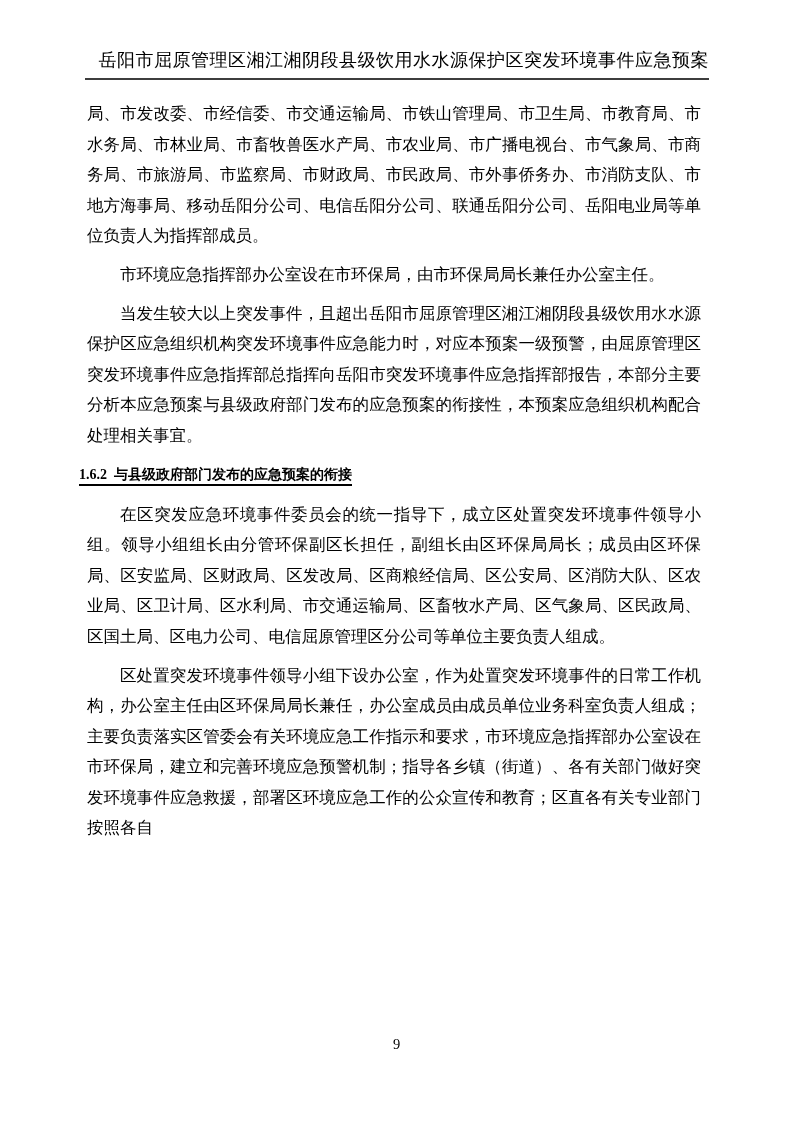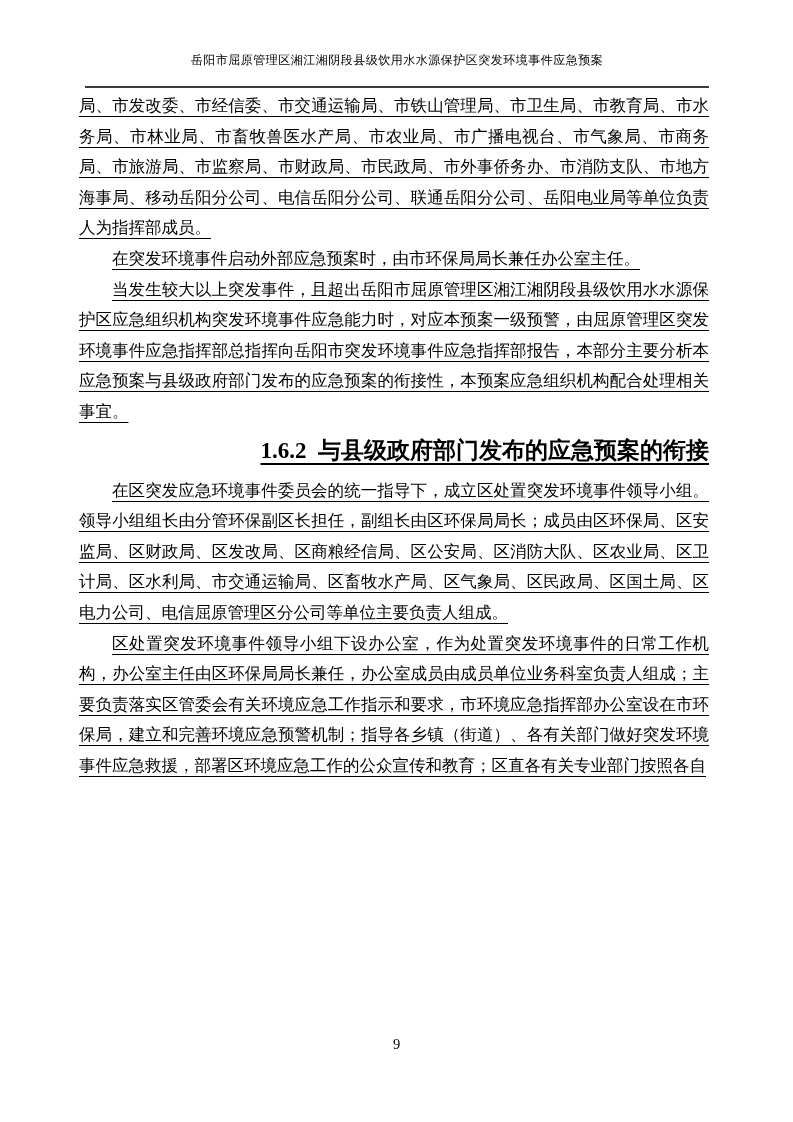--- a/index.html
+++ b/index.html
@@ -17,56 +17,56 @@
     overflow: hidden;
   }
   .header {
     position: absolute;
     top: 50px;
     left: 85px;
     right: 84px;
     text-align: center;
   }
   .header-title {
-    font-size: 12px;
+    font-size: 18px;
     line-height: 20px;
-    padding-bottom: 16px;
+    padding-bottom: 8px;
     border-bottom: 2.5px solid #3d3d3d;
     letter-spacing: 0.5px;
+    text-align: right;
   }
   .content {
     position: absolute;
     top: 91px;
     left: 79px;
     width: 630px;
     font-size: 16.5px;
     line-height: 30.6px;
     text-align: justify;
     text-justify: inter-ideograph;
   }
   .para {
-    margin: 0;
+    margin: 8px;
     text-indent: 2em;
-    text-decoration: underline;
     text-decoration-thickness: 1px;
     text-underline-offset: 4.5px;
   }
   .para.no-indent {
     text-indent: 0;
   }
   .heading {
-    font-size: 23px;
+    font-size: 14px;
     font-weight: bold;
     line-height: 30px;
     margin: 8px 0 10px 0;
     text-decoration: underline;
     text-decoration-thickness: 1.5px;
     text-underline-offset: 5px;
     white-space: pre-wrap;
-    text-align: right;
+    text-align: left;
   }
   .footer {
     position: absolute;
     top: 1034px;
     left: 0;
     right: 0;
     text-align: center;
     font-size: 14.5px;
     line-height: 20px;
   }
@@ -75,21 +75,21 @@
 <body>
 
 <div class="page">
 
   <div class="header">
     <div class="header-title">岳阳市屈原管理区湘江湘阴段县级饮用水水源保护区突发环境事件应急预案</div>
   </div>
 
   <div class="content">
     <p class="para no-indent">局、市发改委、市经信委、市交通运输局、市铁山管理局、市卫生局、市教育局、市水务局、市林业局、市畜牧兽医水产局、市农业局、市广播电视台、市气象局、市商务局、市旅游局、市监察局、市财政局、市民政局、市外事侨务办、市消防支队、市地方海事局、移动岳阳分公司、电信岳阳分公司、联通岳阳分公司、岳阳电业局等单位负责人为指挥部成员。</p>
-    <p class="para">在突发环境事件启动外部应急预案时，由市环保局局长兼任办公室主任。</p>
+    <p class="para">市环境应急指挥部办公室设在市环保局，由市环保局局长兼任办公室主任。</p>
     <p class="para">当发生较大以上突发事件，且超出岳阳市屈原管理区湘江湘阴段县级饮用水水源保护区应急组织机构突发环境事件应急能力时，对应本预案一级预警，由屈原管理区突发环境事件应急指挥部总指挥向岳阳市突发环境事件应急指挥部报告，本部分主要分析本应急预案与县级政府部门发布的应急预案的衔接性，本预案应急组织机构配合处理相关事宜。</p>
     <h2 class="heading">1.6.2  与县级政府部门发布的应急预案的衔接</h2>
     <p class="para">在区突发应急环境事件委员会的统一指导下，成立区处置突发环境事件领导小组。领导小组组长由分管环保副区长担任，副组长由区环保局局长；成员由区环保局、区安监局、区财政局、区发改局、区商粮经信局、区公安局、区消防大队、区农业局、区卫计局、区水利局、市交通运输局、区畜牧水产局、区气象局、区民政局、区国土局、区电力公司、电信屈原管理区分公司等单位主要负责人组成。</p>
     <p class="para">区处置突发环境事件领导小组下设办公室，作为处置突发环境事件的日常工作机构，办公室主任由区环保局局长兼任，办公室成员由成员单位业务科室负责人组成；主要负责落实区管委会有关环境应急工作指示和要求，市环境应急指挥部办公室设在市环保局，建立和完善环境应急预警机制；指导各乡镇（街道）、各有关部门做好突发环境事件应急救援，部署区环境应急工作的公众宣传和教育；区直各有关专业部门按照各自</p>
   </div>
 
   <div class="footer">
     <span>9</span>
   </div>
 

